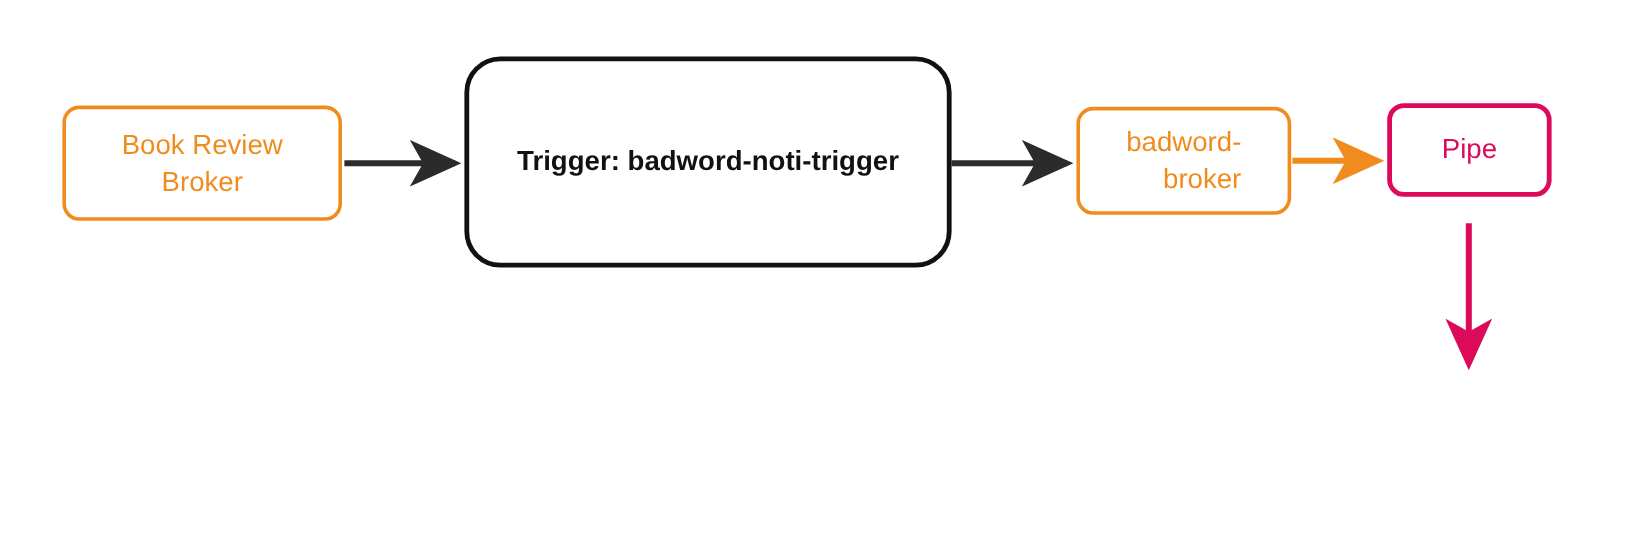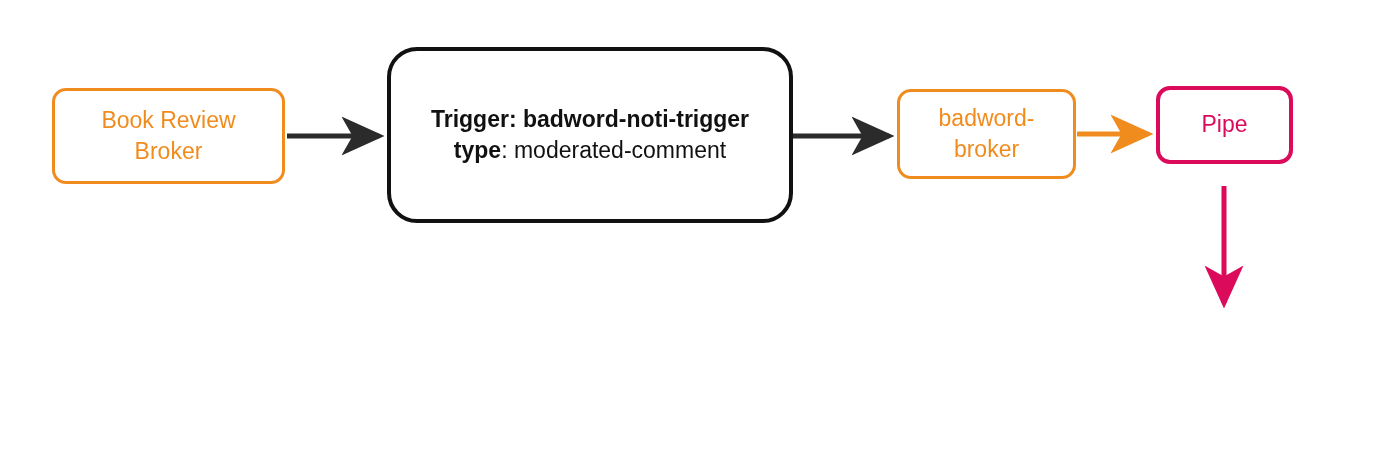--- a/index.html
+++ b/index.html
@@ -92,26 +92,23 @@
 
   <div class="node broker" style="left:52px; top:88px; width:233px; height:96px;">
     <span class="node-label">Book Review
 Broker</span>
   </div>
 
   <div class="node trigger" style="left:387px; top:47px; width:406px; height:176px;">
     <span class="trigger-line">
       <b>Trigger: badword-noti-trigger</b>
     </span>
-    <span class="trigger-line">
-      <b>type</b><span>: moderated-comment</span>
-    </span>
   </div>
 
-  <div class="node broker" style="left:897px; top:89px; width:179px; height:90px;">
+  <div class="node broker" style="left:897px; top:89px; width:179px; height:90px;text-align:right;">
     <span class="node-label">badword-
 broker</span>
   </div>
 
   <div class="node crimson" style="left:1156px; top:86px; width:137px; height:78px;">
     <span class="node-label">Pipe</span>
   </div>
 
 
 </div>

